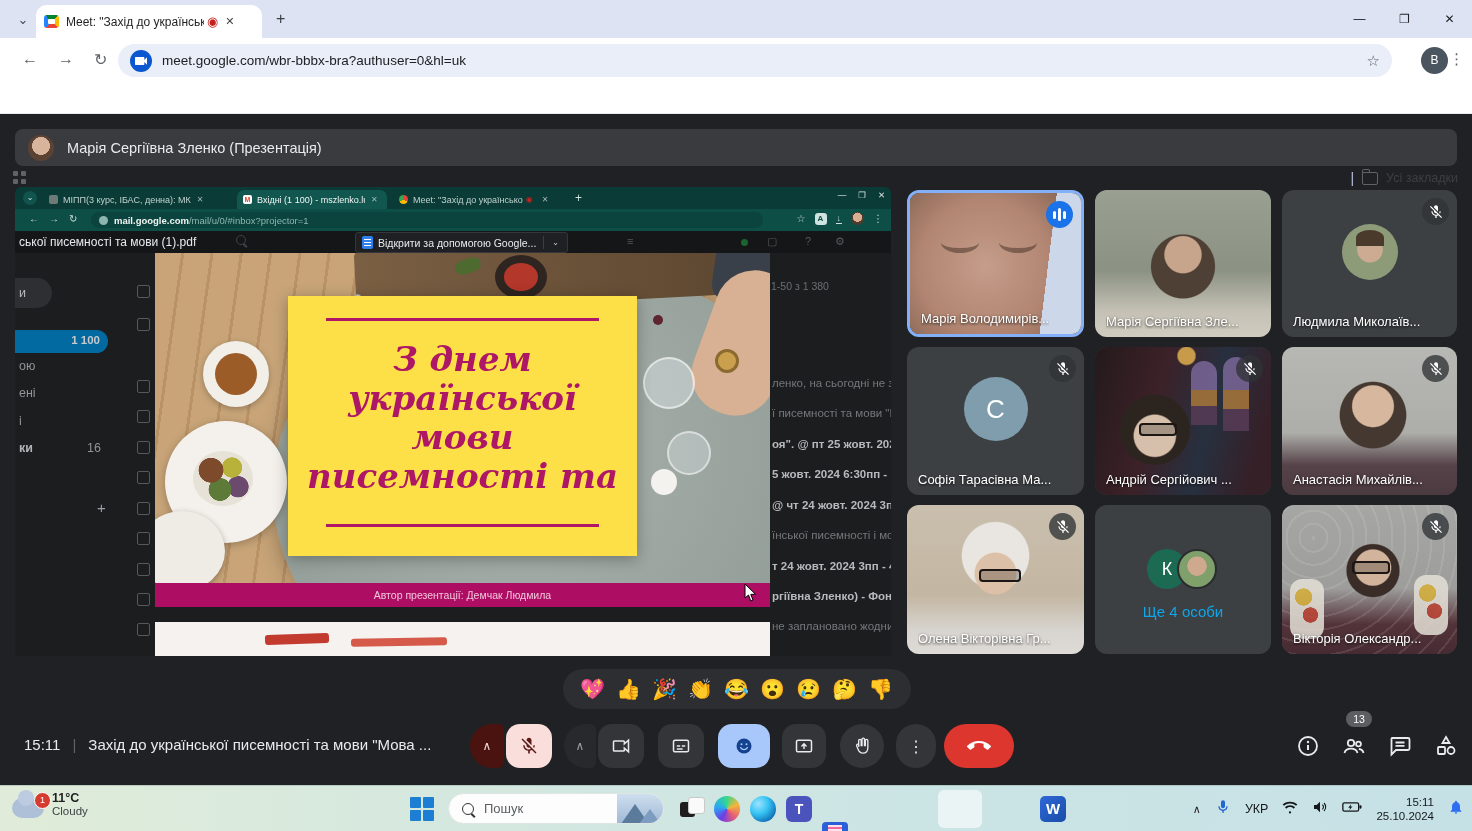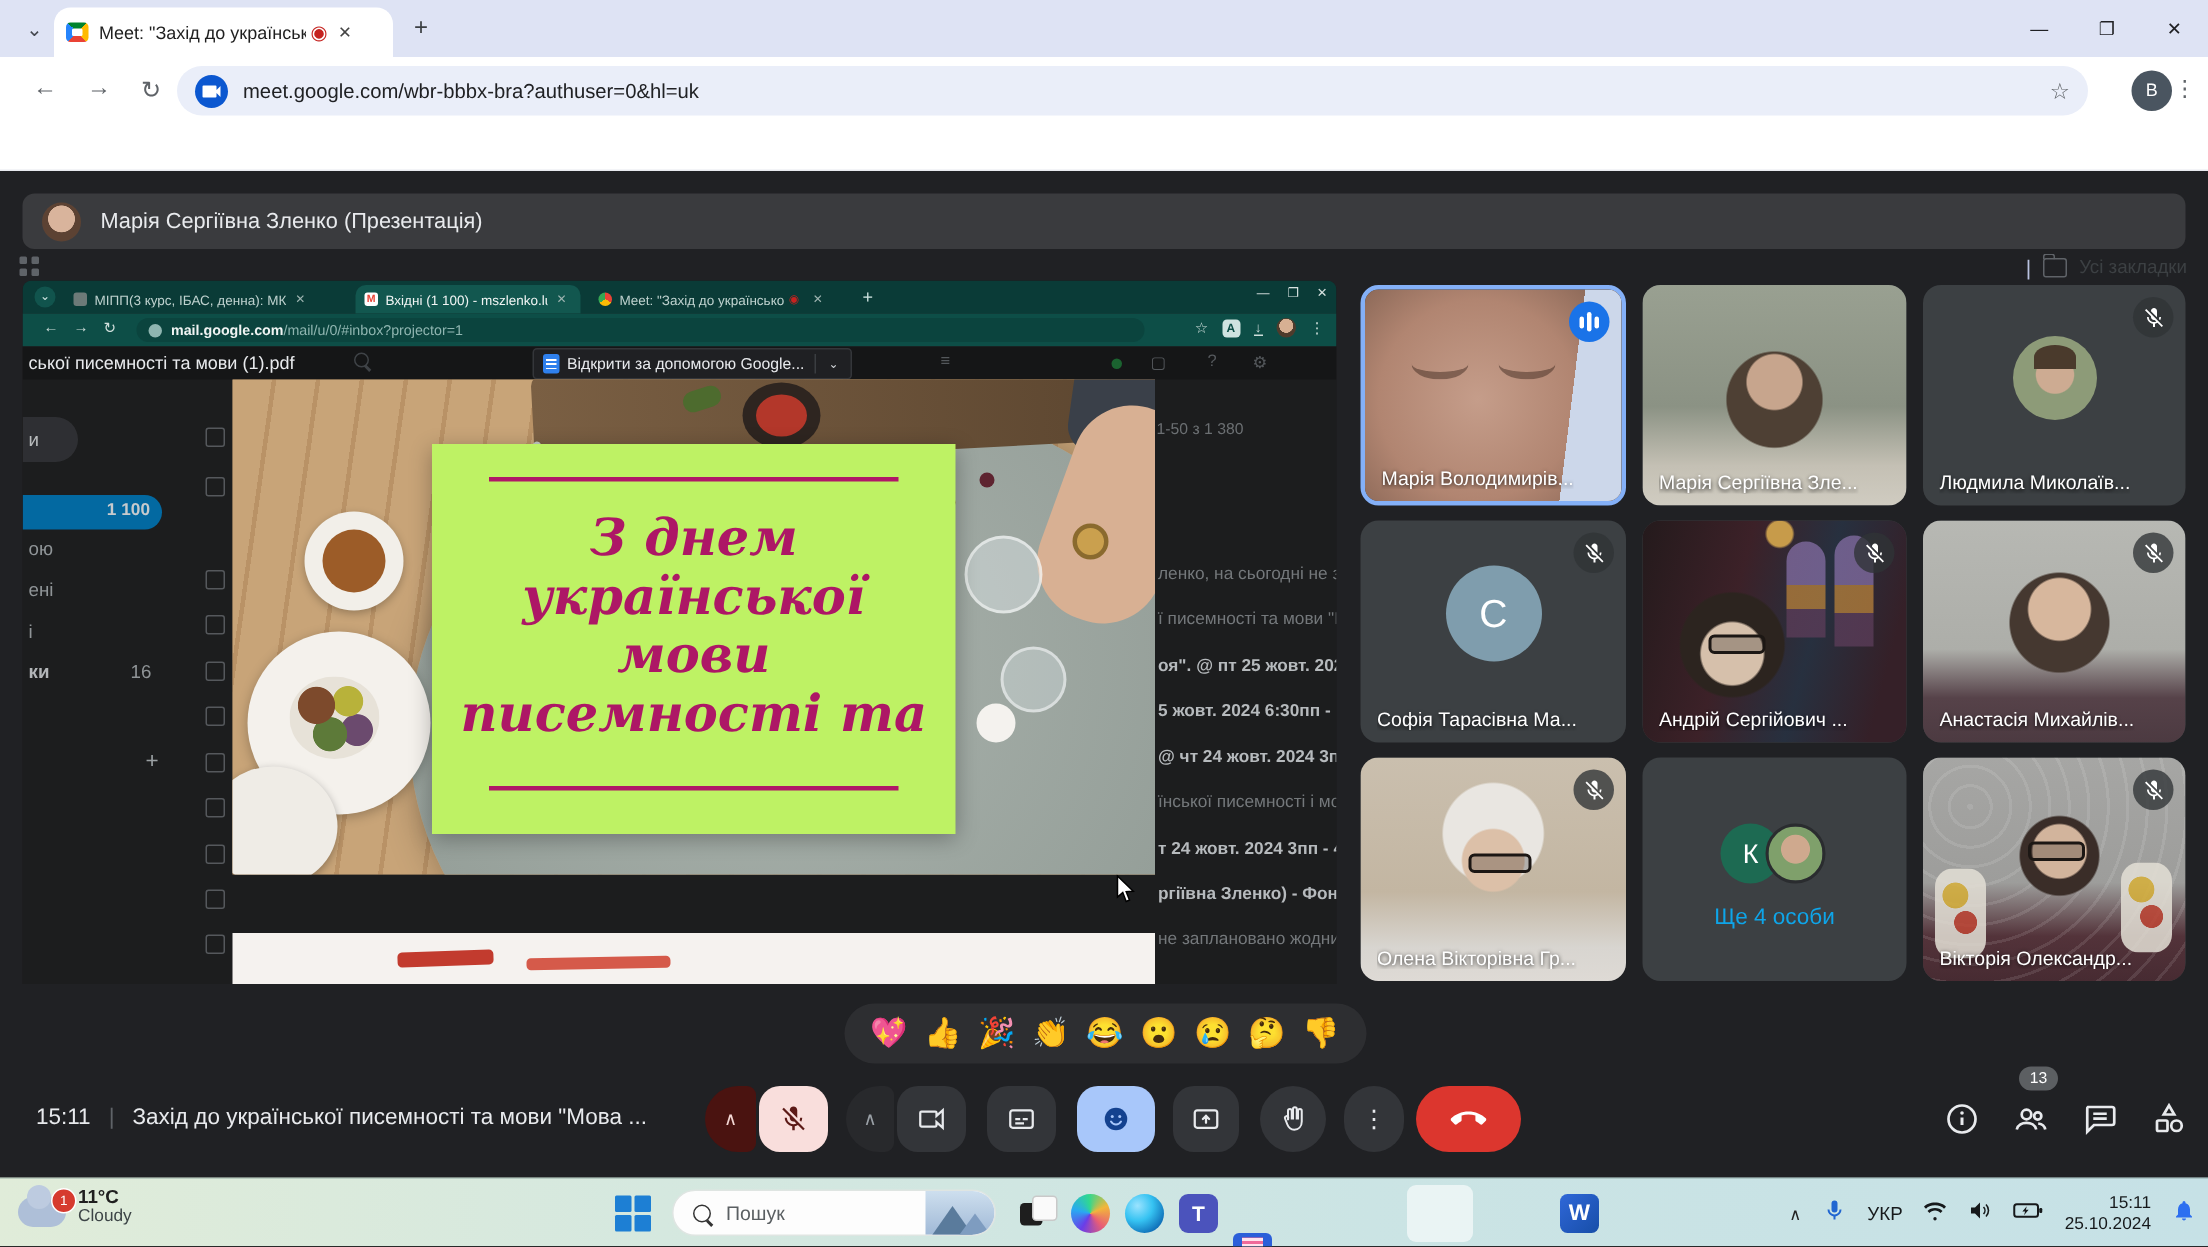--- a/index.html
+++ b/index.html
@@ -96,21 +96,21 @@
   .cup2{position:absolute;left:-16px;top:258px;width:86px;height:80px;border-radius:50%;background:#efece6;box-shadow:0 2px 6px rgba(0,0,0,.3);}
   .fork{position:absolute;left:176px;top:42px;width:4px;height:74px;background:#cfd3d0;transform:rotate(14deg);border-radius:2px;}
   .knife{position:absolute;left:190px;top:40px;width:6px;height:78px;background:#c4c9c6;transform:rotate(16deg);border-radius:3px;}
   .glass1{position:absolute;left:488px;top:104px;width:48px;height:48px;border-radius:50%;background:rgba(222,230,233,.45);border:2px solid rgba(255,255,255,.55);}
   .glass2{position:absolute;left:512px;top:178px;width:40px;height:40px;border-radius:50%;background:rgba(212,222,226,.4);border:2px solid rgba(255,255,255,.5);}
   .candle{position:absolute;left:496px;top:216px;width:26px;height:26px;border-radius:50%;background:#f4f2ee;}
   .arm{position:absolute;left:548px;top:16px;width:84px;height:148px;border-radius:40px;background:#d8b093;transform:rotate(20deg);}
   .watch{position:absolute;left:560px;top:96px;width:18px;height:18px;border-radius:50%;background:#caa04e;border:3px solid #8a6a2e;}
   .jeans{position:absolute;left:560px;top:-30px;width:130px;height:86px;border-radius:18px;background:#3a4049;transform:rotate(8deg);}
   .berry{position:absolute;width:10px;height:10px;border-radius:50%;background:#5e2430;}
-  .card{position:absolute;left:133px;top:43px;width:349px;height:260px;background:#bef264;box-shadow:0 3px 14px rgba(0,0,0,.3);}
+  .card{position:absolute;left:133px;top:43px;width:349px;height:260px;background:#fde047;box-shadow:0 3px 14px rgba(0,0,0,.3);}
   .rule{position:absolute;left:11%;width:78%;height:3px;background:#b01767;}
   .card-title{position:absolute;left:0;top:44px;width:100%;text-align:center;font-family:"DejaVu Serif",serif;font-style:italic;font-weight:bold;font-size:34px;line-height:1.15;color:#ad1766;}
   .slide-footer{position:absolute;left:140px;top:352px;width:615px;height:24px;background:#ad0e63;display:flex;align-items:center;justify-content:center;}
   .slide-footer span{font-size:10.5px;color:#f3c4dc;}
   .page2{position:absolute;left:140px;top:391px;width:615px;height:34px;background:#f5f2ef;}
   .p2a{position:absolute;left:110px;top:12px;width:64px;height:10px;background:#c23b2e;border-radius:3px;transform:rotate(-2deg);}
   .p2b{position:absolute;left:196px;top:16px;width:96px;height:8px;background:#d55a4a;border-radius:3px;transform:rotate(-1deg);}
   
   .cursor{position:absolute;left:744px;top:583px;z-index:50;}
   
@@ -383,20 +383,23 @@
         <div class="card">
           <div class="rule" style="top:22px"></div>
           <div class="card-title">
             <div>З днем</div>
             <div>української</div>
             <div>мови</div>
             <div>писемності та</div>
           </div>
           <div class="rule" style="top:228px"></div>
         </div>
+      </div>
+      <div class="slide-footer">
+        <span>Автор презентації: Демчак Людмила</span>
       </div>
       <div class="page2">
         <div class="p2a"></div>
           <div class="p2b"></div>
       </div>
     </div>
   </div>
 
   <div class="cursor">
     <svg width="14" height="20" viewBox="0 0 14 20">

